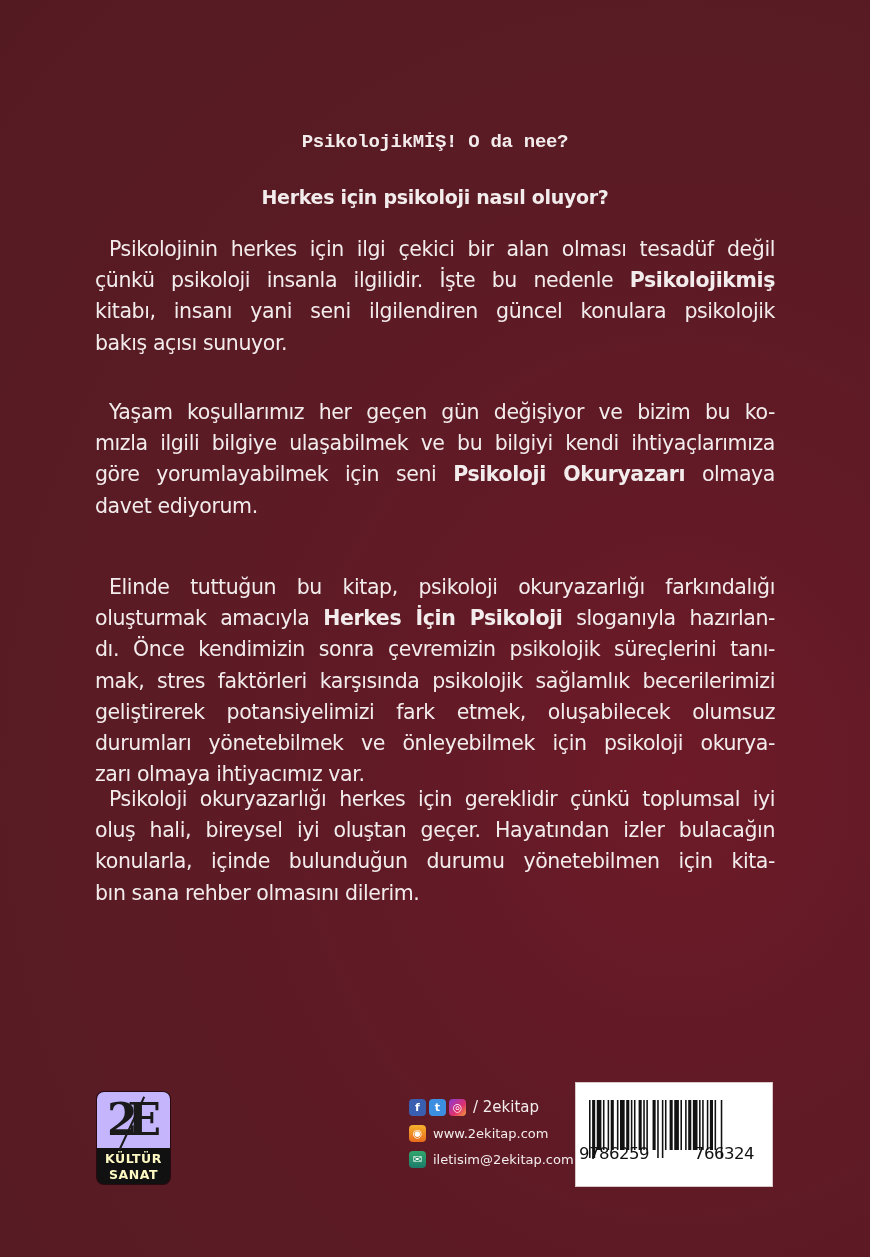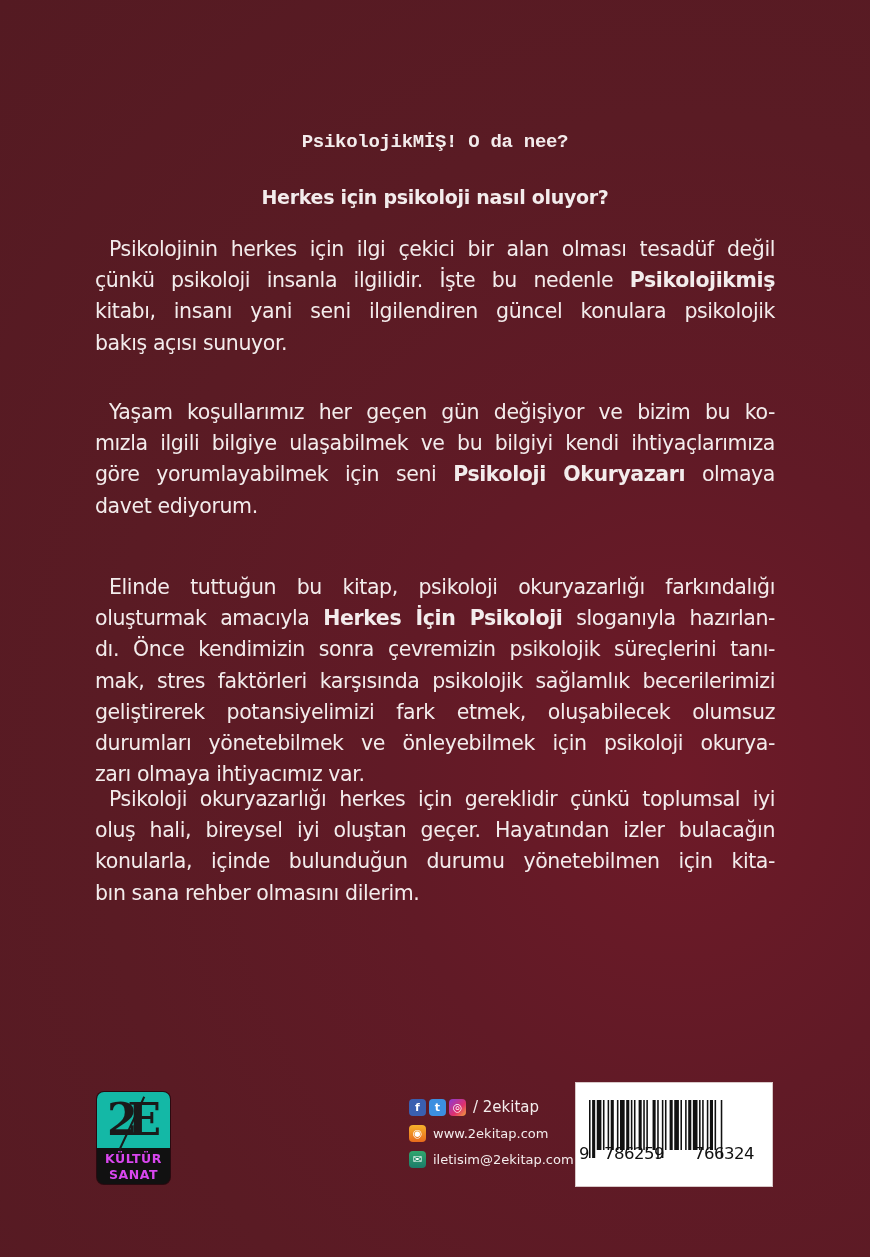--- a/index.html
+++ b/index.html
@@ -17,45 +17,45 @@
   .body-text { position: absolute; left: 95px; width: 680px; font-size: 20.5px; line-height: 31.2px; letter-spacing: -0.4px; }
   .p1 { top: 234px; } .p2 { top: 397px; } .p3 { top: 572px; } .p4 { top: 784px; }
   .line { display: block; text-align: justify; text-align-last: justify; white-space: nowrap; }
   .line.last { text-align-last: left; }
   .line.indent { padding-left: 14px; }
   .logo {
     position: absolute; left: 97px; top: 1092px; width: 73px; height: 92px;
     border-radius: 7px; overflow: hidden; background: #111;
     box-shadow: 0 0 0 1px #2a0a10;
   }
-  .logo-top { height: 56px; background: #14b8a6; position: relative; }
+  .logo-top { height: 56px; background: #c4b5fd; position: relative; }
   .logo-mark { position: absolute; left: 10px; top: 4px; font-family: "DejaVu Serif", serif; font-size: 44px; font-weight: bold; color: #1a1a1a; letter-spacing: -10px; line-height: 48px; }
   .logo-slash { position: absolute; left: 34px; top: 2px; width: 2px; height: 58px; background: #1a1a1a; transform: rotate(25deg); }
-  .logo-bottom { color: #d946ef; text-align: center; font-weight: bold; font-size: 12.5px; line-height: 16px; padding-top: 3px; letter-spacing: 0.5px; }
+  .logo-bottom { color: #fef9c3; text-align: center; font-weight: bold; font-size: 12.5px; line-height: 16px; padding-top: 3px; letter-spacing: 0.5px; }
   .publisher { position: absolute; left: 186px; top: 1096px; }
   .pub-name { font-size: 14.5px; font-weight: bold; color: #fff; letter-spacing: 0.3px; margin-bottom: 3px; }
   .pub-line { font-size: 12px; color: #e8dede; line-height: 19px; letter-spacing: -0.2px; }
   .contacts { position: absolute; left: 409px; top: 1097px; }
   .contact-row { display: flex; align-items: center; height: 20px; margin-bottom: 6px; font-size: 13px; color: #f3ecec; }
   .contact-row.first { font-size: 15px; }
   .ico { width: 17px; height: 17px; border-radius: 4px; display: inline-flex; align-items: center; justify-content: center; margin-right: 3px; color: #fff; font-size: 11px; font-weight: bold; font-family: "DejaVu Sans", sans-serif; }
   .ico.fb { background: #3a5fb0; }
   .ico.tw { background: #3c8fe0; }
   .ico.ig { background: linear-gradient(135deg, #8c3bd4, #e0306d 60%, #f2a03a); }
   .ico.web { background: linear-gradient(#f6b12c, #e86a1c); }
   .ico.mail { background: linear-gradient(#31a66d, #1b7c6a); }
   .contact-text { margin-left: 4px; }
   .barcode {
     position: absolute; left: 576px; top: 1083px; width: 196px; height: 103px;
     background: #fff; box-shadow: 0 0 0 1px #d8c8c8;
   }
   .bars { position: absolute; left: 13px; top: 17px; width: 176px; height: 58px; }
   .bar-digits { position: absolute; left: 3px; top: 61px; font-family: "DejaVu Sans", sans-serif; font-size: 16.5px; color: #111; letter-spacing: -0.5px; }
   .d-first { position: absolute; left: 0; }
-  .d-left { position: absolute; left: 25px; }
+  .d-left { position: absolute; left: 10px; }
   .d-right { position: absolute; left: 115px; }
 </style>
 </head>
 <body>
 
 <div class="cover">
 
   <div class="titles title1">PsikolojikMİŞ! O da nee?</div>
   <div class="titles title2">Herkes için psikoloji nasıl oluyor?</div>
 

